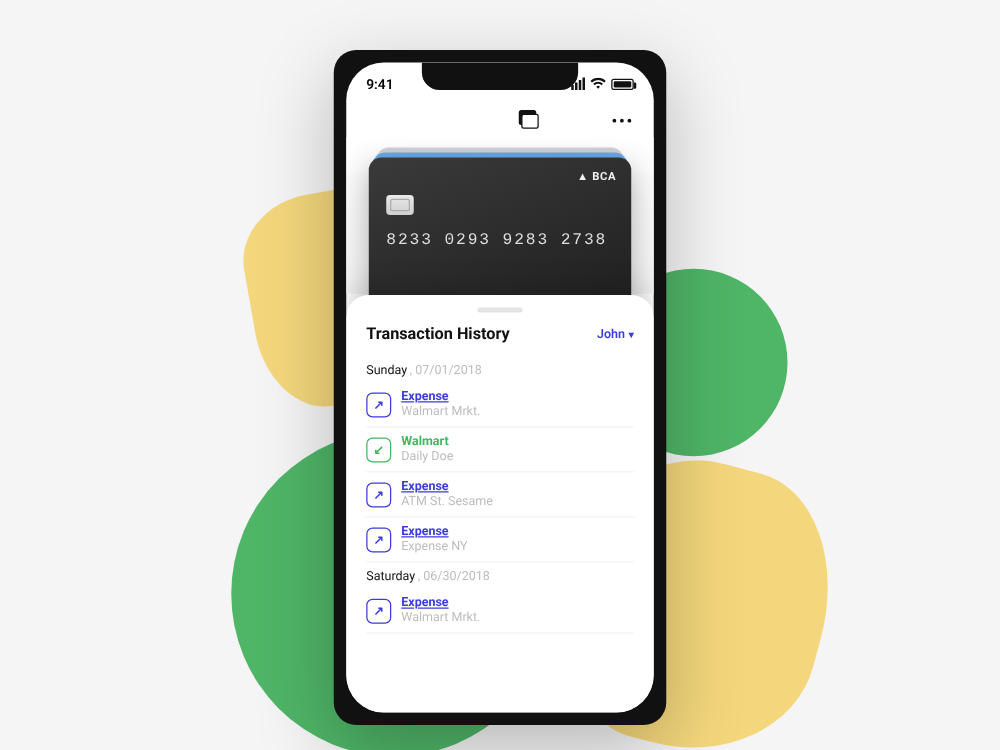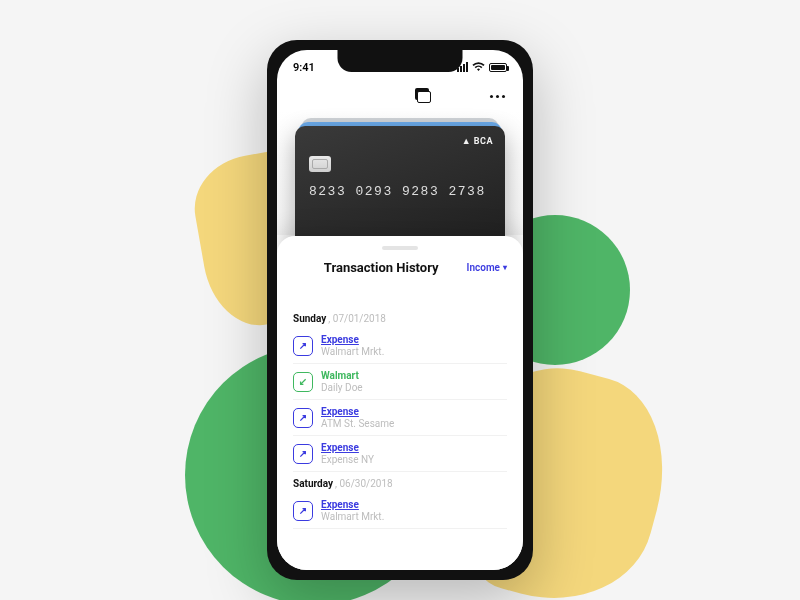--- a/index.html
+++ b/index.html
@@ -18,21 +18,21 @@
   .blob-green-2 { width: 260px; height: 260px; background: #4fb567; left: 185px; top: 345px; border-radius: 50%; }
   .blob-yellow-2 { width: 200px; height: 230px; background: #f4d77c; right: 140px; top: 370px; transform: rotate(15deg); border-radius: 45% 40% 55% 35% / 40% 50% 40% 55%; }
 
   
   .phone {
     position: absolute;
     left: 50%; top: 40px;
     transform: translateX(-50%);
     width: 266px; height: 540px;
     background: #111;
-    border-radius: 30px;
+    border-radius: 18px;
     padding: 10px;
     box-shadow: 0 20px 60px rgba(0,0,0,0.25);
   }
   .screen {
     width: 100%; height: 100%;
     background: #fff;
     border-radius: 30px;
     overflow: hidden;
     position: relative;
   }
@@ -87,27 +87,27 @@
   
   .sheet {
     position:absolute; left:0; right:0; bottom:0; top:186px;
     background:#fff;
     border-radius:18px 18px 0 0;
     box-shadow: 0 -6px 24px rgba(0,0,0,0.12);
     padding: 10px 16px 0;
     display:flex; flex-direction:column;
   }
   .sheet-handle { width:36px; height:4px; background:#e4e4e4; border-radius:2px; margin:0 auto 10px; }
-  .sheet-header { display:flex; justify-content:flex-end; align-items:center; margin-bottom:32px;gap:28px; }
+  .sheet-header { display:flex; justify-content:space-between; align-items:center; margin-bottom:10px;gap:28px; }
   .sheet-title { font-size:13px; font-weight:700; color:#111; }
   .filter-pill { font-size:10px; font-weight:600; color:#3b3be0; display:flex; align-items:center; gap:3px; cursor:pointer;}
   .filter-pill .chev { font-size:8px; }
 
   .day-row { font-size:10px; margin: 6px 0 4px; }
-  .day-row .dname { font-weight:700; color:#111;text-align:right; }
+  .day-row .dname { font-weight:400; color:#111;text-align:right; }
   .day-row .ddate { color:#bdbdbd; margin-left:2px; }
 
   .tx-row { display:flex; align-items:center; gap:8px; padding:6px 0; border-bottom:1px solid #f1f1f1;}
   .tx-icon { width:20px; height:20px; border-radius:5px; display:flex; align-items:center; justify-content:center; font-size:10px; font-weight:700; flex-shrink:0;}
   .tx-icon.expense { border:1.4px solid #3b3be0; color:#3b3be0; }
   .tx-icon.income  { border:1.4px solid #3fb85f; color:#3fb85f; }
   .tx-text { display:flex; flex-direction:column; line-height:1.15;}
   .tx-type { font-size:10px; font-weight:700; }
   .tx-type.expense { color:#3b3be0;text-decoration:underline; }
   .tx-type.income  { color:#3fb85f; }
@@ -184,21 +184,21 @@
           <div class="card-exp">08/23</div>
         </div>
       </div>
     </div>
 
     <div class="sheet">
       <div class="sheet-handle"></div>
       <div class="sheet-header">
         <div class="sheet-title">Transaction History</div>
         <div class="filter-pill">
-          <span>Income</span>
+          <span>John</span>
           <span class="chev">▾</span>
         </div>
       </div>
 
       <div id="tx-list">
           <div class="day-row"><span class="dname">Sunday</span><span class="ddate">, 07/01/2018</span></div>
           <div class="tx-row">
             <div class="tx-icon expense">↗</div>
             <div class="tx-text">
               <span class="tx-type expense">Expense</span>

